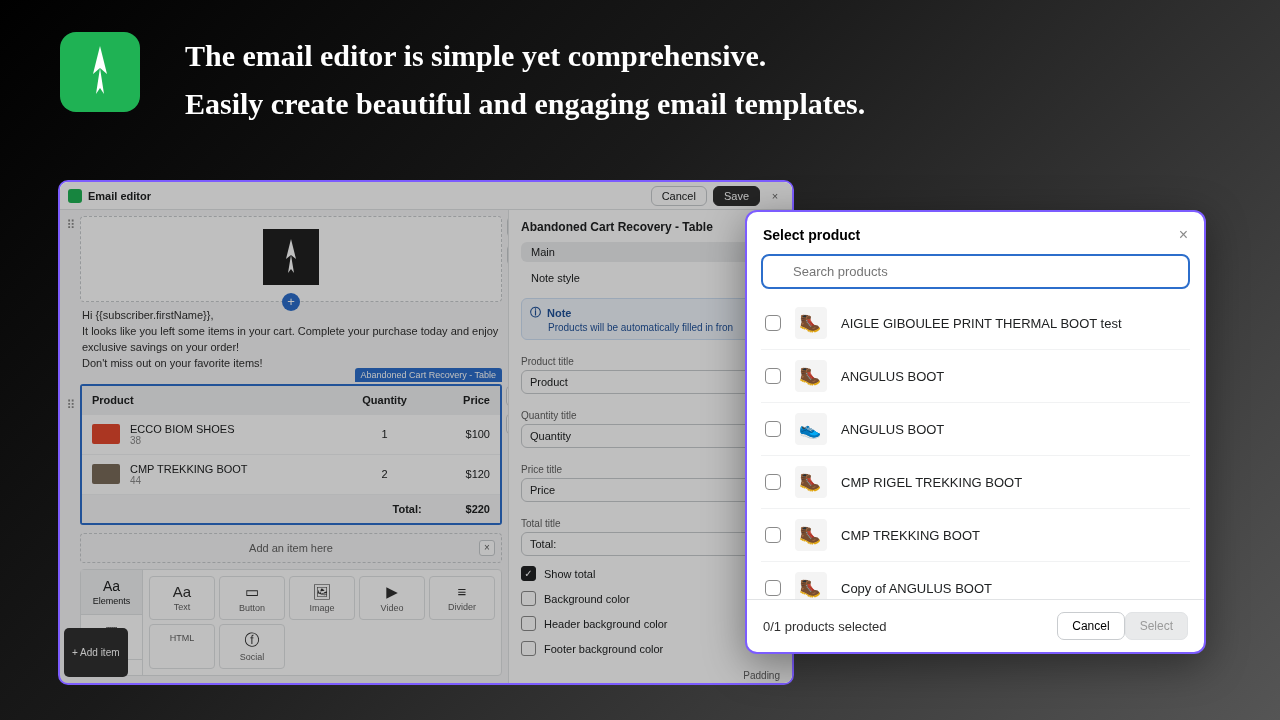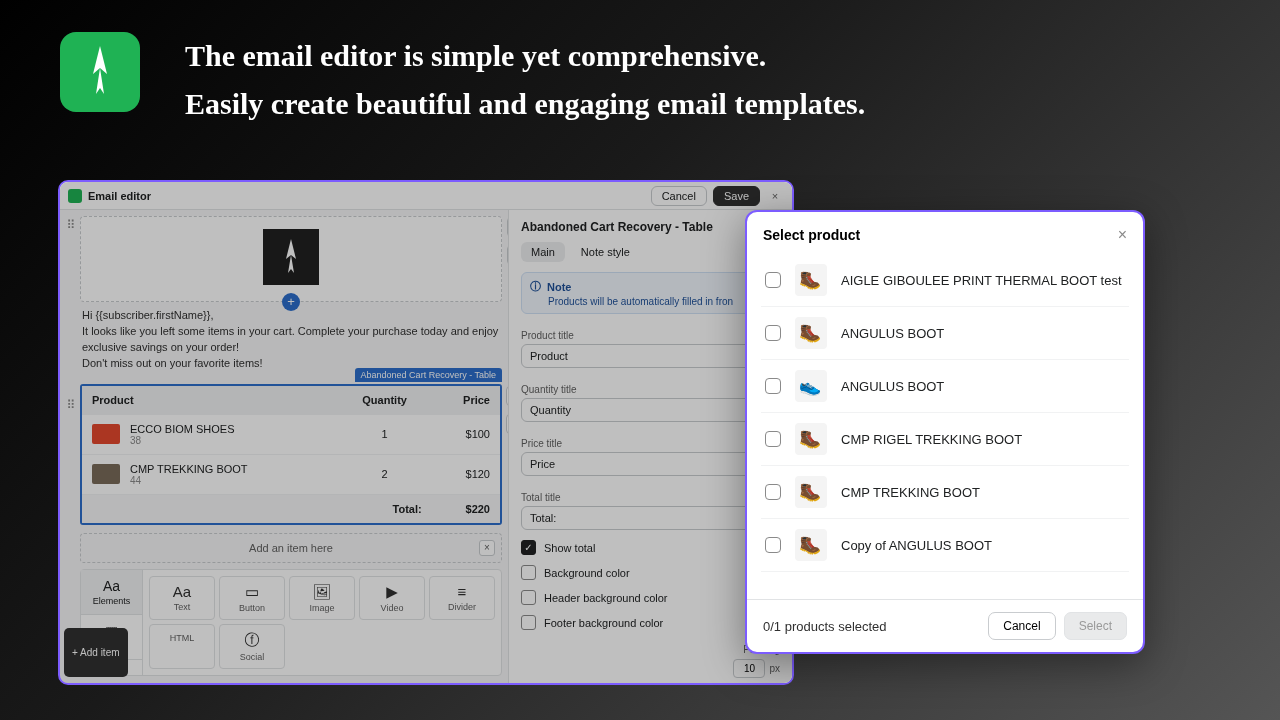--- a/index.html
+++ b/index.html
@@ -54,55 +54,55 @@
 .elements-panel { margin-top:6px; display:flex; background:#fff; border:1px solid #e1e3e5; border-radius:4px; }
 .el-sidebar { width:62px; border-right:1px solid #e1e3e5; }
 .el-tab { padding:8px 4px; text-align:center; font-size:9px; color:#616161; border-bottom:1px solid #e1e3e5; }
 .el-tab.active { background:#f1f2f3; color:#202223; }
 .el-tab .ic { font-size:14px; display:block; margin-bottom:2px; }
 .el-grid { flex:1; display:grid; grid-template-columns:repeat(5,1fr); gap:4px; padding:6px; }
 .el-item { border:1px solid #e1e3e5; border-radius:4px; padding:6px 2px; text-align:center; font-size:9px; color:#616161; }
 .el-item .ic { font-size:15px; display:block; margin-bottom:2px; color:#303030; }
 .add-pill { position:absolute; left:4px; bottom:6px; background:#303030; color:#fff; font-size:10px; padding:19px 8px; border-radius:5px; }
 .props-title { font-weight:600; font-size:12px; margin-bottom:8px; }
-.tabs { display:flex; gap:6px; margin-bottom:10px; }
+.tabs { display:flex; gap:6px; margin-bottom:10px;flex-direction:column; }
 .tab { padding:4px 10px; border-radius:6px; background:#edeeef; font-size:11px; }
 .note-box { background:#f1f6fd; border:1px solid #cfe0f5; border-radius:6px; padding:6px 8px; margin-bottom:10px; }
 .note-box .t { font-weight:600; font-size:11px; color:#1f5199; display:flex; gap:6px; align-items:center; }
 .note-box .d { font-size:10px; color:#1f5199; margin-top:2px; padding-left:18px; }
 .field-label { font-size:10px; color:#616161; margin:16px 0 3px; }
 .field-input { width:100%; border:1px solid #c9cccf; border-radius:6px; padding:5px 8px; font-size:11px; background:#fff; color:#202223; }
 .chk-row { display:flex; align-items:center; gap:8px; margin-top:10px; font-size:11px; }
 .chk { width:15px; height:15px; border:1px solid #8a8a8a; border-radius:3px; display:inline-flex; align-items:center; justify-content:center; font-size:10px; }
 .chk.on { background:#202223; color:#fff; border-color:#202223; }
 .padding-row { margin-top:14px; display:flex; flex-direction:column; align-items:flex-end; gap:4px; }
 .pad-box { display:flex; gap:4px; align-items:center; }
 .pad-in { width:32px; border:1px solid #c9cccf; border-radius:4px; padding:3px 4px; font-size:10px; text-align:center; }
 .pad-unit { font-size:10px; color:#616161; }
 
 
 .modal {
-  position:absolute; top:210px; left:745px; width:400px; height:444px;
+  position:absolute; top:210px; left:745px; width:461px; height:444px;
   background:#fff; border:2px solid #7c5cff; border-radius:12px;
   display:flex; flex-direction:column; z-index:100;
   box-shadow: 0 10px 40px rgba(0,0,0,0.4);
 }
 .m-head { padding:14px 16px 10px; display:flex; justify-content:space-between; align-items:center; }
 .m-title { font-weight:600; font-size:14px; }
 .m-close { color:#8a8a8a; font-size:16px; cursor:pointer; }
 .m-search-wrap { padding:0 14px 8px; }
 .m-search { width:100%; border:2px solid #2c6ecb; border-radius:8px; padding:8px 10px 8px 30px; font-size:13px; position:relative; }
 .m-search-box { position:relative; }
 .m-search-ic { position:absolute; left:10px; top:50%; transform:translateY(-50%); color:#8a8a8a; font-size:13px; }
 .m-list { flex:1; overflow-y:auto; padding:0 14px; }
 .m-row { display:flex; align-items:center; gap:14px; padding:10px 4px; border-bottom:1px solid #f1f2f3; }
 .m-chk { width:16px; height:16px; border:1px solid #8a8a8a; border-radius:4px; flex-shrink:0; }
 .m-thumb { width:32px; height:32px; border-radius:4px; background:#f4f4f4; display:flex; align-items:center; justify-content:center; font-size:18px; flex-shrink:0; }
 .m-name { font-size:13px; color:#202223; }
-.m-foot { border-top:1px solid #e1e3e5; padding:12px 16px; display:flex; align-items:center; gap:8px; }
+.m-foot { border-top:1px solid #e1e3e5; padding:12px 16px; display:flex; align-items:center; }
 .m-count { flex:1; font-size:13px; color:#303030; }
 .m-btn { padding:6px 14px; border-radius:7px; font-size:12px; border:1px solid #c9cccf; background:#fff; }
 .m-btn.primary { background:#e9eaeb; color:#9a9a9a; border-color:#e1e3e5; }
 </style>
 </head>
 <body>
 
 <div class="promo">
   <div class="promo-logo">
     <svg width="46" height="56" viewBox="0 0 46 56">
@@ -272,20 +272,26 @@
       </div>
     </div>
   </div>
 </div>
 
 <div class="modal">
   <div class="m-head">
     <span class="m-title">Select product</span>
     <span class="m-close">×</span>
   </div>
+  <div class="m-search-wrap">
+    <div class="m-search-box">
+      <span class="m-search-ic">🔍</span>
+      <input class="m-search" placeholder="Search products" style="">
+    </div>
+  </div>
   <div class="m-list" id="m-list">
       <div class="m-row">
         <span class="m-chk"></span>
         <span class="m-thumb">🥾</span>
         <span class="m-name">AIGLE GIBOULEE PRINT THERMAL BOOT test</span>
       </div>
       <div class="m-row">
         <span class="m-chk"></span>
         <span class="m-thumb">🥾</span>
         <span class="m-name">ANGULUS BOOT</span>

